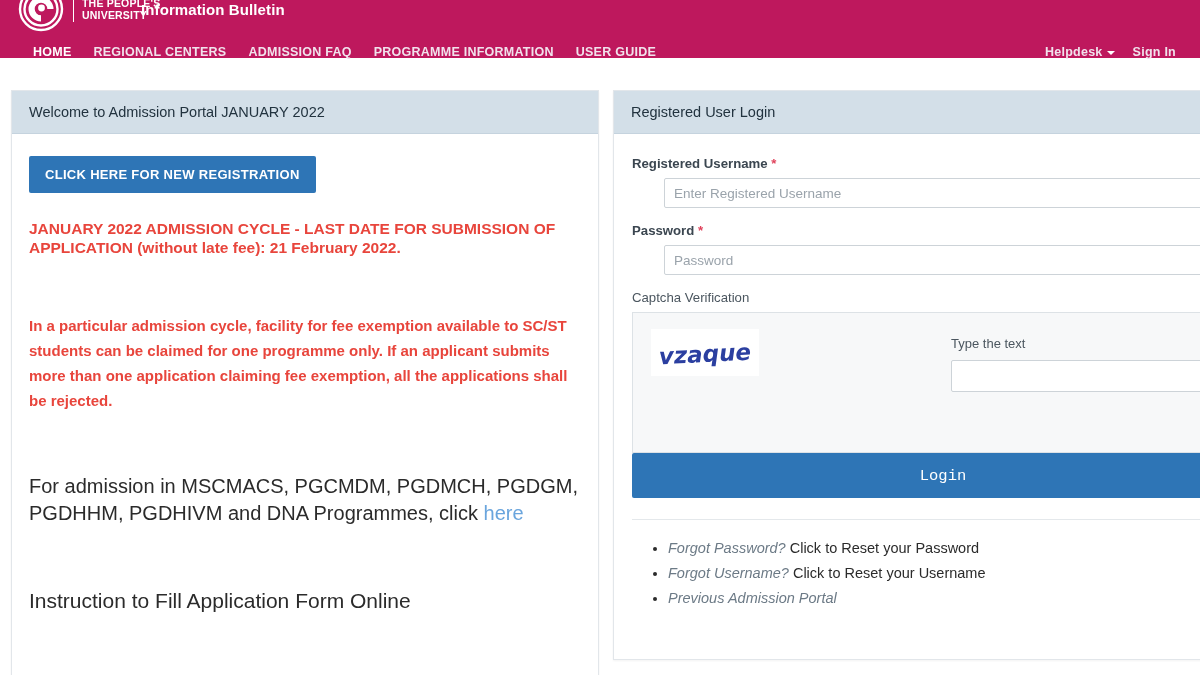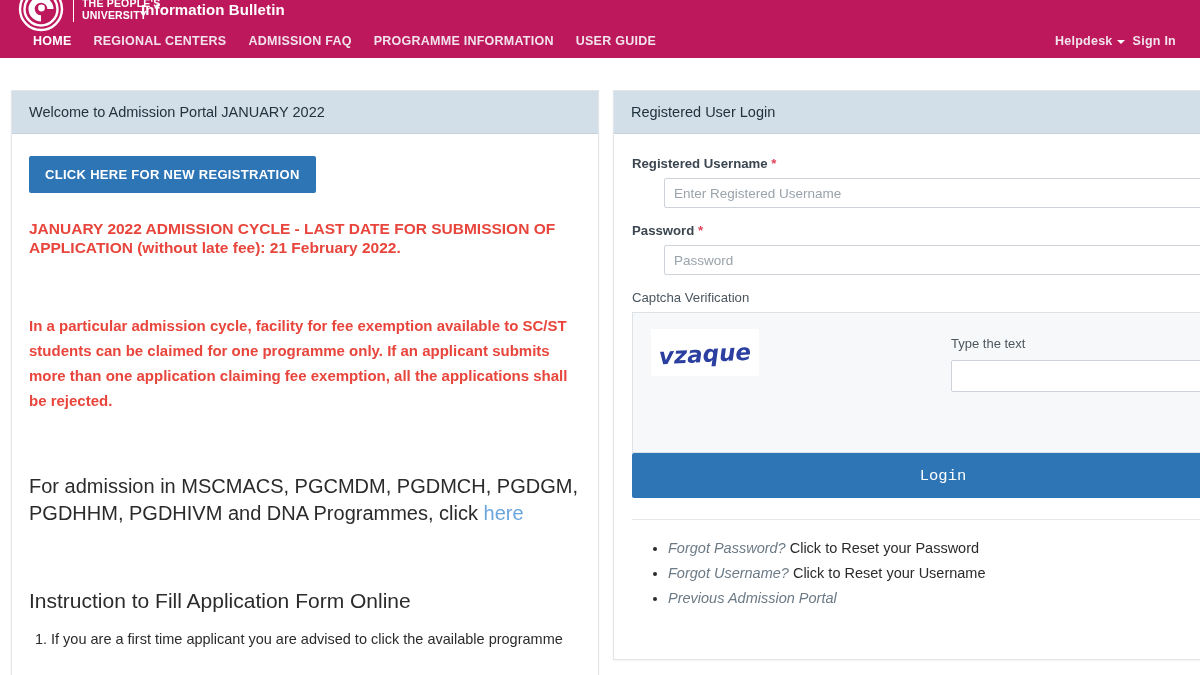--- a/index.html
+++ b/index.html
@@ -33,40 +33,40 @@
     white-space: nowrap;
   }
   .bulletin-title {
     position: absolute; left: 141px; top: 1px;
     color: #ffffff;
     font-size: 15px;
     font-weight: bold;
     letter-spacing: .1px;
   }
   .navbar {
-    position: absolute; left: 0; top: 34px;
+    position: absolute; left: 0; top: 45px;
     width: 1200px; height: 26px;
   }
   .nav-left {
     position: absolute; left: 33px; top: 0;
     display: flex; align-items: center; gap: 22px;
   }
   .nav-item {
     color: #f1e2ec;
     font-size: 12.5px;
     font-weight: bold;
     letter-spacing: .25px;
     white-space: nowrap;
     cursor: pointer;
     text-decoration: none;
   }
   .nav-item.active { color: #ffffff; }
   .nav-right {
     position: absolute; right: 24px; top: 0;
-    display: flex; align-items: center; gap: 8px;
+    display: flex; align-items: center; gap: 18px;
   }
   .nav-right .nav-item { font-size: 12.5px; }
   .caret {
     display: inline-block;
     width: 0; height: 0;
     border-left: 4px solid transparent;
     border-right: 4px solid transparent;
     border-top: 4px solid #ffffff;
     margin-left: 4px;
     vertical-align: middle;
@@ -293,23 +293,20 @@
 
       <button class="btn-register">CLICK HERE FOR NEW REGISTRATION</button>
 
       <div class="notice-red">JANUARY 2022 ADMISSION CYCLE - LAST DATE FOR SUBMISSION OF APPLICATION (without late fee): 21 February 2022.</div>
 
       <div class="notice-red2">In a particular admission cycle, facility for fee exemption available to SC/ST students can be claimed for one programme only. If an applicant submits more than one application claiming fee exemption, all the applications shall be rejected.</div>
 
       <div class="prog-note"><span>For admission in MSCMACS, PGCMDM, PGDMCH, PGDGM, PGDHHM, PGDHIVM and DNA Programmes, click </span><a>here</a></div>
 
       <div class="instr-head">Instruction to Fill Application Form Online</div>
-      <ol class="instr-list">
-        <li>If you are a first time applicant you are advised to click the available programme</li>
-      </ol>
     </div>
   </div>
 
   <div class="card" id="right-card">
     <div class="card-head">Registered User Login</div>
     <div class="login-body">
 
       <div class="field-label"><span>Registered Username</span> <span class="req">*</span></div>
       <input class="text-input field-gap" type="text" placeholder="Enter Registered Username" style="">
 

